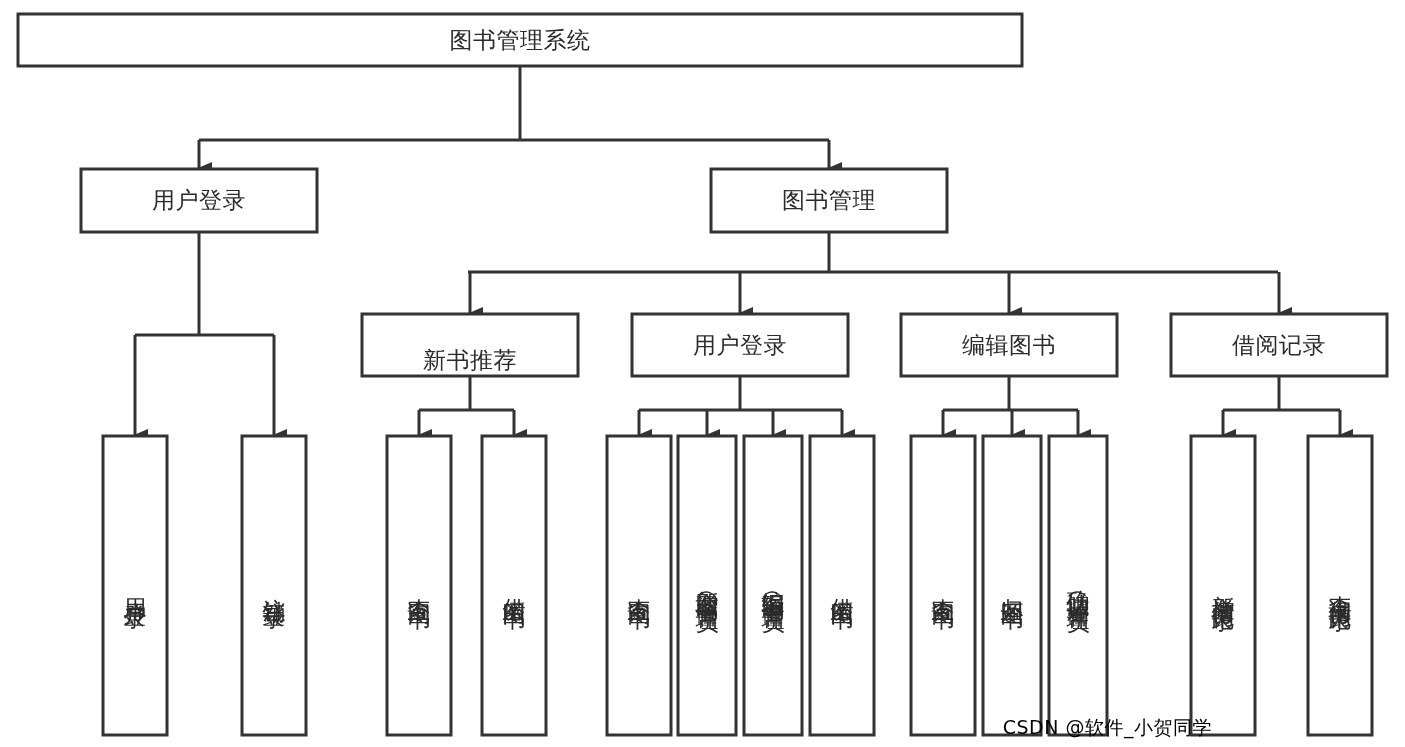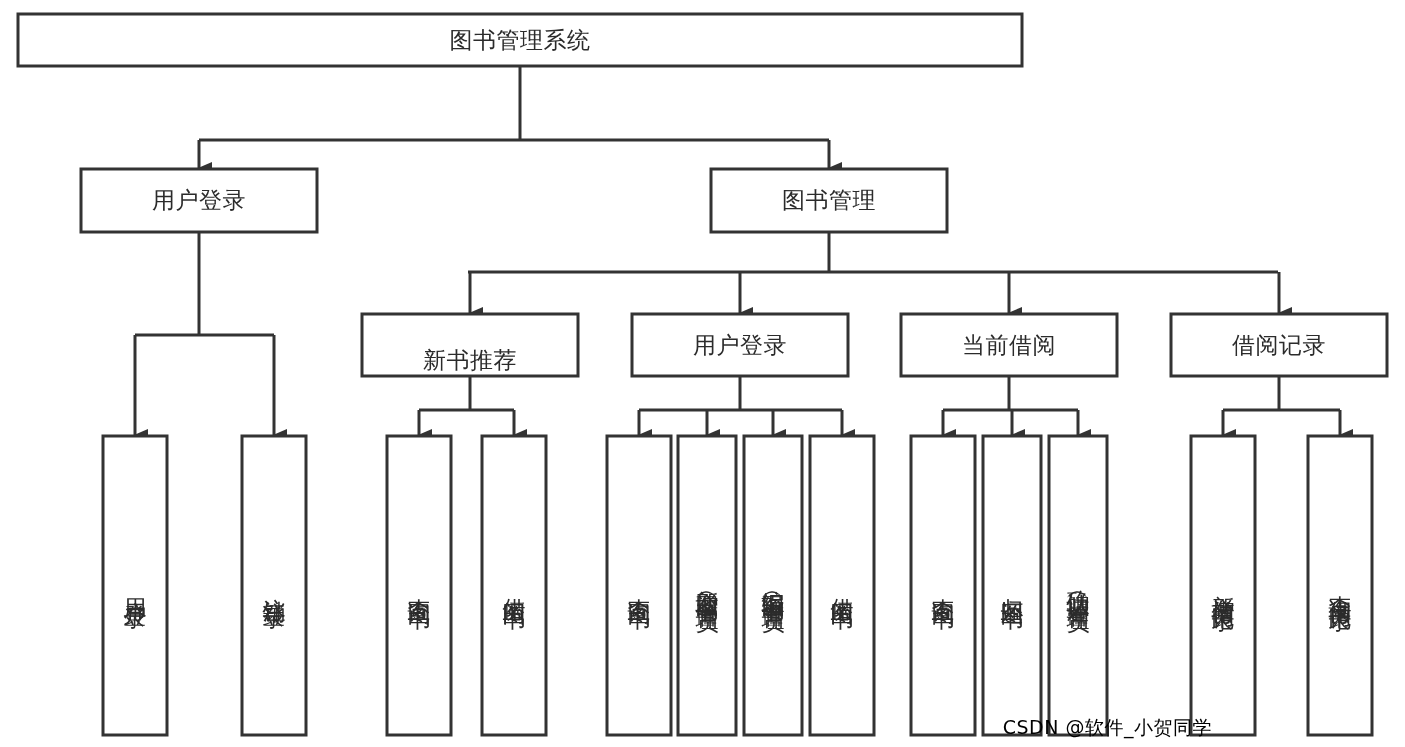--- a/index.html
+++ b/index.html
@@ -144,21 +144,21 @@
         <rect x="1308" y="436" width="64" height="299" class="node-box"></rect>
       </g>
   </svg>
 
   <div id="label-layer">
       <div class="node-label" style="left: 18px; top: 14px; width: 1004px; height: 52px;">图书管理系统</div>
       <div class="node-label" style="left: 81px; top: 169px; width: 236px; height: 63px;">用户登录</div>
       <div class="node-label" style="left: 711px; top: 169px; width: 236px; height: 63px;">图书管理</div>
       <div class="node-label" style="left: 362px; top: 329px; width: 216px; height: 62px;">新书推荐</div>
       <div class="node-label" style="left: 632px; top: 314px; width: 216px; height: 62px;">用户登录</div>
-      <div class="node-label" style="left: 901px; top: 314px; width: 216px; height: 62px;">当前借阅</div>
+      <div class="node-label" style="left: 901px; top: 314px; width: 216px; height: 62px;">编辑图书</div>
       <div class="node-label" style="left: 1171px; top: 314px; width: 216px; height: 62px; border-radius: 30px;">借阅记录</div>
       <div class="node-label vertical" style="left: 103px; top: 436px; width: 64px; height: 299px;">用户登录</div>
       <div class="node-label vertical" style="left: 242px; top: 436px; width: 64px; height: 299px;">注销登录</div>
       <div class="node-label vertical" style="left: 387px; top: 436px; width: 64px; height: 299px;">查询图书</div>
       <div class="node-label vertical" style="left: 482px; top: 436px; width: 64px; height: 299px;">借阅图书</div>
       <div class="node-label vertical" style="left: 607px; top: 436px; width: 64px; height: 299px;">查询图书</div>
       <div class="node-label vertical" style="left: 678px; top: 436px; width: 58px; height: 299px;">新增图书（管理员）</div>
       <div class="node-label vertical" style="left: 744px; top: 436px; width: 58px; height: 299px;">编辑图书（管理员）</div>
       <div class="node-label vertical" style="left: 810px; top: 436px; width: 64px; height: 299px;">借阅图书</div>
       <div class="node-label vertical" style="left: 911px; top: 436px; width: 64px; height: 299px;">查询图书</div>

